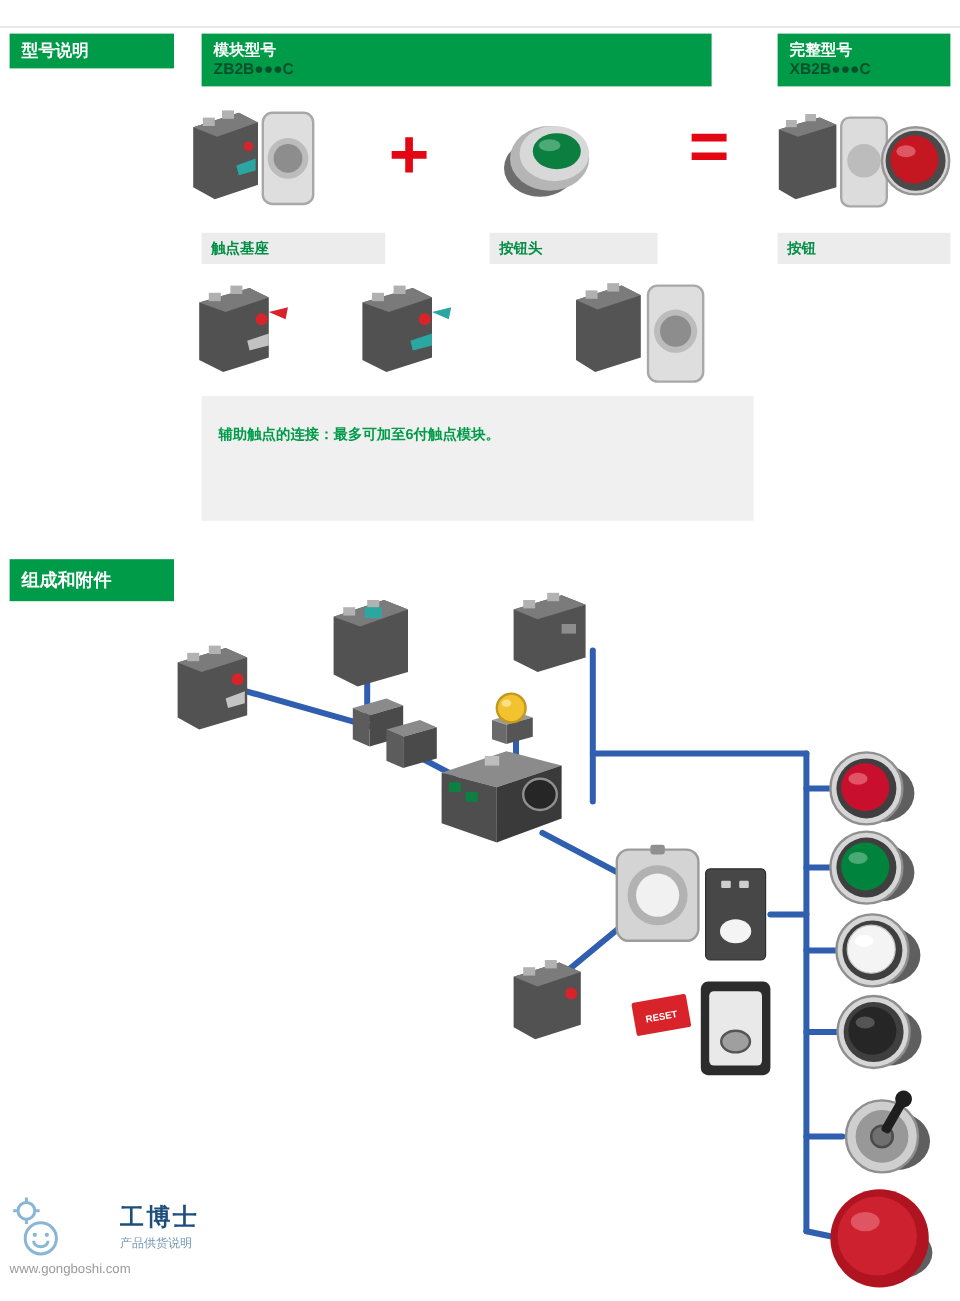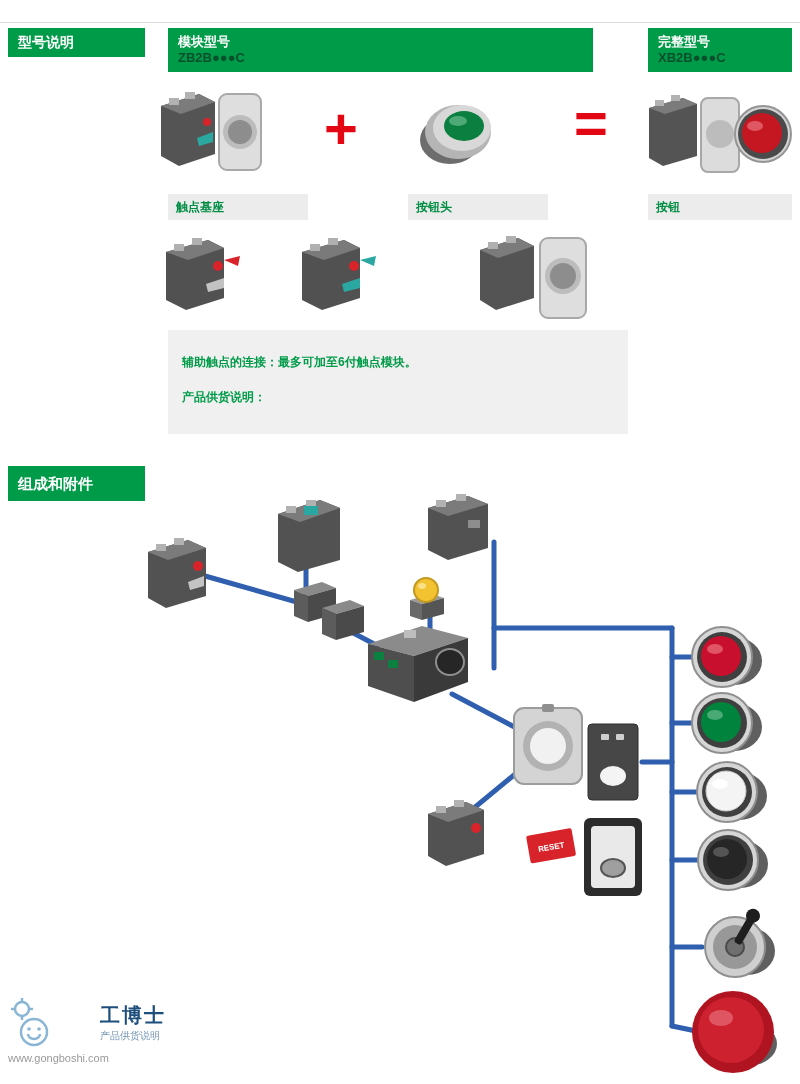--- a/index.html
+++ b/index.html
@@ -23,21 +23,21 @@
   .img-d { left:160px; top:226px; }
   .img-e { left:296px; top:226px; }
   .img-f { left:476px; top:224px; }
 
   .op { position:absolute; color:#E30613; font-weight:bold; font-size:58px; line-height:70px; }
   .op-plus { left:324px; top:94px; }
   .op-eq   { left:574px; top:88px; }
 
   .label-bar { position:absolute; top:194px; height:26px; background:#ECECEC; color:#008D44;
                font-weight:bold; font-size:12px; line-height:26px; padding-left:8px; }
-  .lb1 { left:168px; width:140px; }
+  .lb1 { left:168px; width:153px; }
   .lb2 { left:408px; width:140px; }
   .lb3 { left:648px; width:144px; }
 
   .note-box { position:absolute; left:168px; top:330px; width:460px; height:104px; background:#F0F0F0;
               color:#009B48; font-size:12px; font-weight:bold; padding:24px 14px; line-height:16px; }
   .note-gap { height:19px; }
 
   .diagram { position:absolute; left:0; top:478px; }
   svg text { font-family:"Liberation Sans","DejaVu Sans",sans-serif; }
 
@@ -133,21 +133,20 @@
     <rect x="12" y="18" width="10" height="7" fill="#b0b0b0"></rect>
     <rect x="30" y="12" width="10" height="7" fill="#b0b0b0"></rect>
     <rect x="64" y="14" width="46" height="80" rx="8" fill="#dedede" stroke="#a8a8a8" stroke-width="2"></rect>
     <circle cx="87" cy="52" r="18" fill="#bcbcbc"></circle>
     <circle cx="87" cy="52" r="13" fill="#8d8d8d"></circle>
   </svg>
 
   <div class="note-box">
     <div>辅助触点的连接：最多可加至6付触点模块。</div>
     <div class="note-gap"></div>
-    <div>产品供货说明：</div>
   </div>
 
   <div class="green-box hdr-left2">
     <span>组成和附件</span>
   </div>
 
   <svg class="diagram" width="800" height="606" viewBox="0 0 800 606">
     <g stroke="#2F5FAE" stroke-width="5" fill="none" stroke-linecap="round" stroke-linejoin="round">
       <polyline points="198,96 318,130"></polyline>
       <polyline points="306,80 306,122"></polyline>

